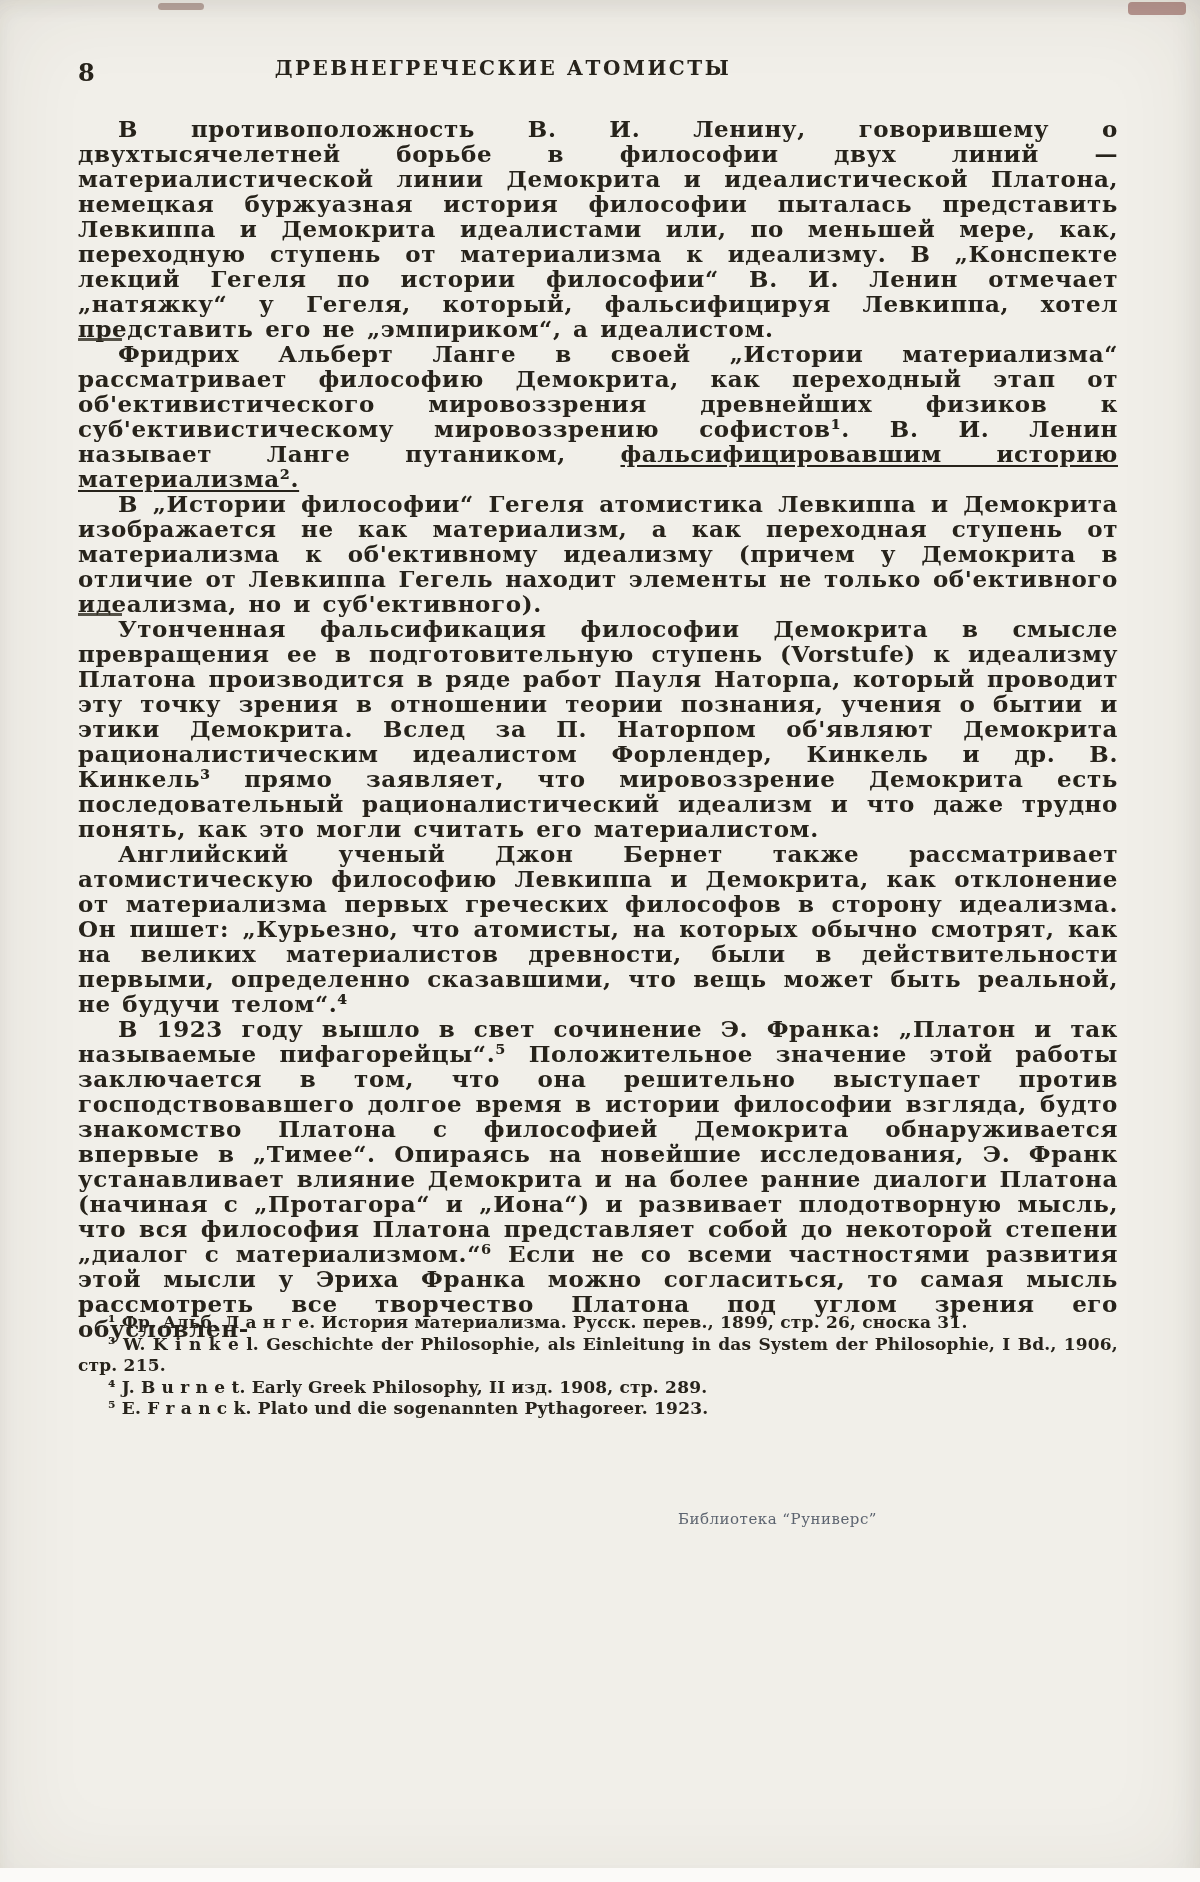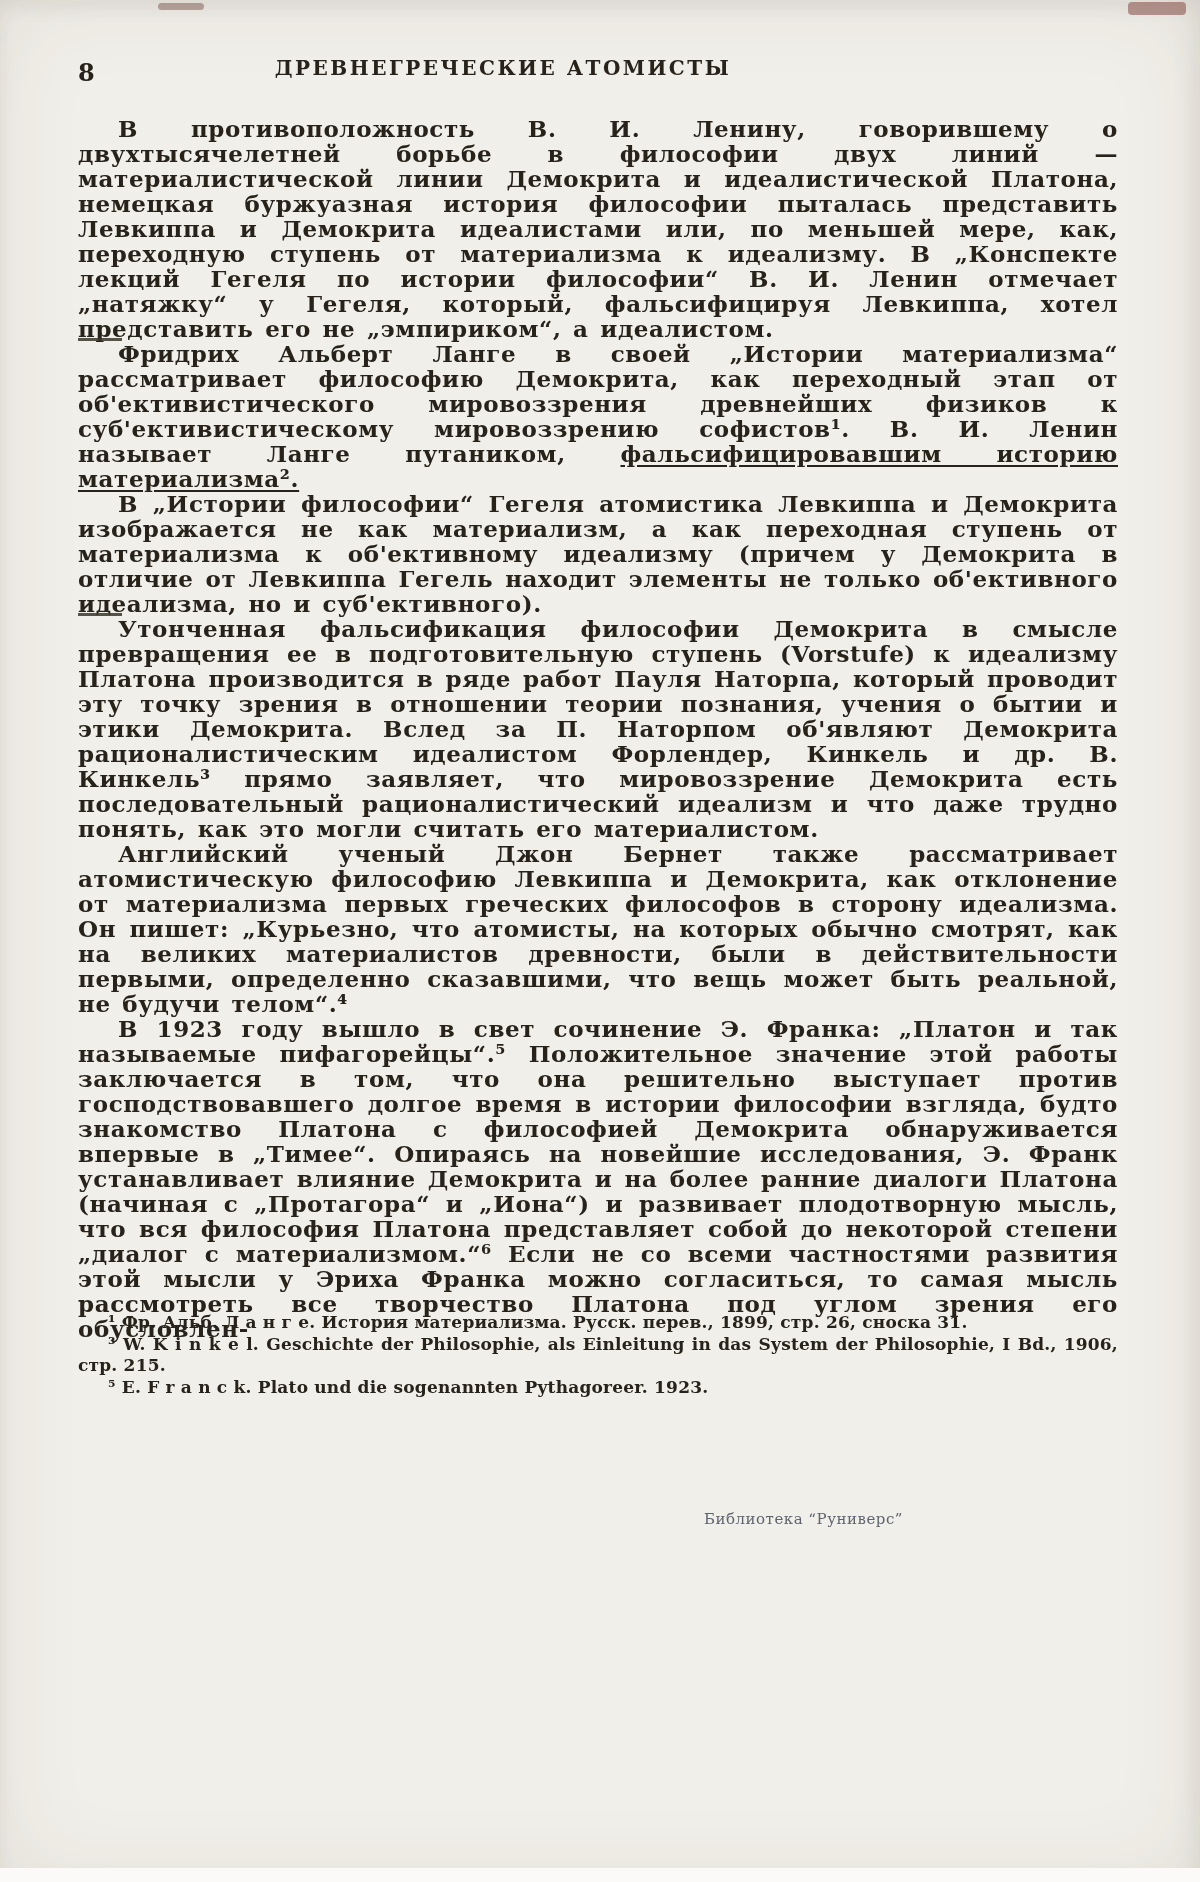--- a/index.html
+++ b/index.html
@@ -60,21 +60,21 @@
     position: absolute;
     top: 1312px; left: 78px; width: 1040px;
     font-size: 17px; font-weight: bold;
     line-height: 21.5px;
     text-align: justify;
     letter-spacing: 0.2px;
   }
   .footnote { margin: 0; text-indent: 30px; }
   .watermark {
     position: absolute;
-    top: 1510px; left: 704px;
+    top: 1510px; left: 678px;
     font-size: 15px;
     font-weight: normal;
     color: #5d6470;
     letter-spacing: 0.5px;
   }
   .artifact { position: absolute; border-radius: 4px; }
   .artifact-left { left: 158px; top: 3px; width: 46px; height: 7px; background: #6e4a3f; opacity: 0.45; }
   .artifact-right { left: 1128px; top: 2px; width: 58px; height: 13px; background: #7a3b35; opacity: 0.5; }
   .bottom-strip {
     position: absolute; left: 0; right: 0; bottom: 0; height: 14px;
@@ -99,20 +99,21 @@
     <p class="body-para"><span class="pencil-mark"></span><span>Фридрих Альберт Ланге в своей „Истории материализма“ рассматривает философию Демокрита, как переходный этап от об'ективистического мировоззрения древнейших физиков к суб'ективистическому мировоззрению софистов¹. В. И. Ленин называет Ланге путаником, </span><span class="underlined">фальсифицировавшим историю материализма².</span></p>
     <p class="body-para">В „Истории философии“ Гегеля атомистика Левкиппа и Демокрита изображается не как материализм, а как переходная ступень от материализма к об'ективному идеализму (причем у Демокрита в отличие от Левкиппа Гегель находит элементы не только об'ективного идеализма, но и суб'ективного).</p>
     <p class="body-para"><span class="pencil-mark"></span><span>Утонченная фальсификация философии Демокрита в смысле превращения ее в подготовительную ступень (Vorstufe) к идеализму Платона производится в ряде работ Пауля Наторпа, который проводит эту точку зрения в отношении теории познания, учения о бытии и этики Демокрита. Вслед за П. Наторпом об'являют Демокрита рационалистическим идеалистом Форлендер, Кинкель и др. В. Кинкель³ прямо заявляет, что мировоззрение Демокрита есть последовательный рационалистический идеализм и что даже трудно понять, как это могли считать его материалистом.</span></p>
     <p class="body-para">Английский ученый Джон Бернет также рассматривает атомистическую философию Левкиппа и Демокрита, как отклонение от материализма первых греческих философов в сторону идеализма. Он пишет: „Курьезно, что атомисты, на которых обычно смотрят, как на великих материалистов древности, были в действительности первыми, определенно сказавшими, что вещь может быть реальной, не будучи телом“.⁴</p>
     <p class="body-para">В 1923 году вышло в свет сочинение Э. Франка: „Платон и так называемые пифагорейцы“.⁵ Положительное значение этой работы заключается в том, что она решительно выступает против господствовавшего долгое время в истории философии взгляда, будто знакомство Платона с философией Демокрита обнаруживается впервые в „Тимее“. Опираясь на новейшие исследования, Э. Франк устанавливает влияние Демокрита и на более ранние диалоги Платона (начиная с „Протагора“ и „Иона“) и развивает плодотворную мысль, что вся философия Платона представляет собой до некоторой степени „диалог с материализмом.“⁶ Если не со всеми частностями развития этой мысли у Эриха Франка можно согласиться, то самая мысль рассмотреть все творчество Платона под углом зрения его обусловлен-</p>
   </div>
 
   <div class="footnote-section">
     <p class="footnote">¹ Фр. Альб. Л а н г е. История материализма. Русск. перев., 1899, стр. 26, сноска 31.</p>
     <p class="footnote">³ W. K i n k e l. Geschichte der Philosophie, als Einleitung in das System der Philosophie, I Bd., 1906, стр. 215.</p>
+    <p class="footnote">⁴ J. B u r n e t. Early Greek Philosophy, II изд. 1908, стр. 289.</p>
     <p class="footnote">⁵ E. F r a n c k. Plato und die sogenannten Pythagoreer. 1923.</p>
   </div>
 
   <div class="watermark">Библиотека “Руниверс”</div>
 
   <div class="bottom-strip"></div>
 
 </div>
 
 </body></html>

